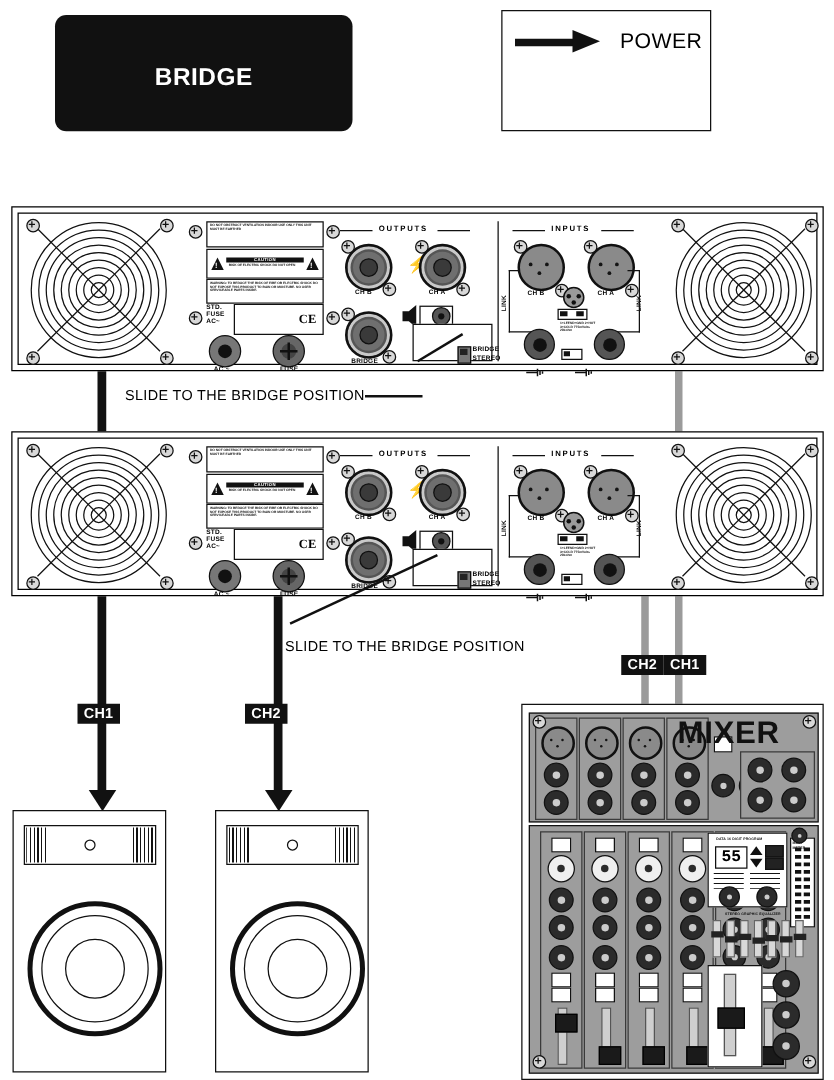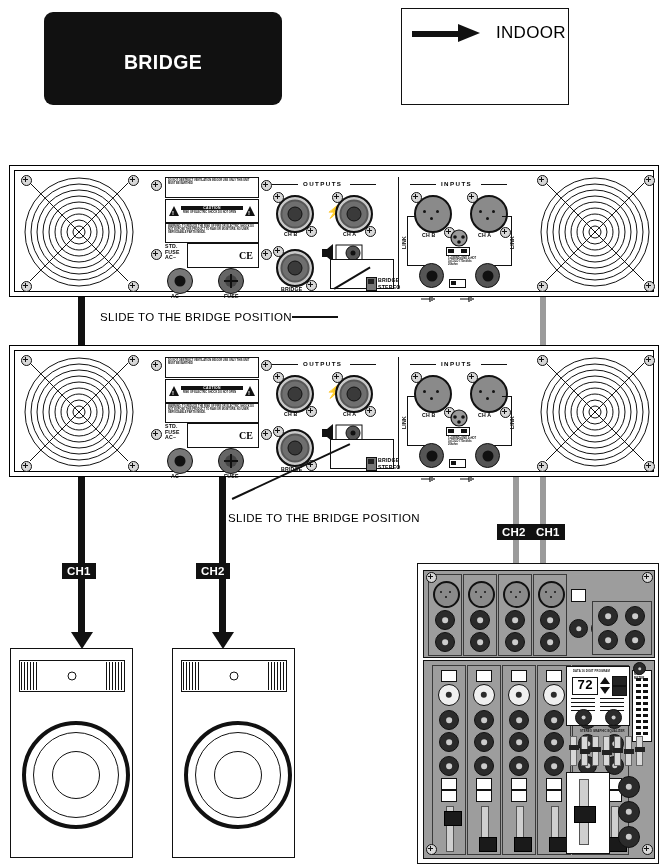--- a/index.html
+++ b/index.html
@@ -100,21 +100,21 @@
 <div id="title-plate" class="abs">
   <div class="l2">BRIDGE</div>
 </div>
 
 <div id="legend" class="abs">
   <div class="leg-row">
     <span class="arrow-ic">
       <span class="shaft" style="background:#111;top:6px;height:6px;"></span>
       <span class="head" style="border-left:22px solid #111"></span>
     </span>
-    <span class="leg-label">INDOOR</span>
+    <span class="leg-label">POWER</span>
   </div>
 </div>
 
 <div class="scable abs" style="left:540px;top:205px;width:6px;height:360px;"></div>
 <div class="scable abs" style="left:493px;top:205px;width:53px;height:6px;"></div>
 <div class="sarrow-l abs" style="left:478px;top:197px;"></div>
 
 <div class="scable abs" style="left:513px;top:397px;width:6px;height:168px;"></div>
 <div class="scable abs" style="left:493px;top:397px;width:26px;height:6px;"></div>
 <div class="sarrow-l abs" style="left:478px;top:389px;"></div>
@@ -600,20 +600,21 @@
     <div class="knob" style="left:189px;top:48px;width:17px;height:17px;"></div>
 
     <div class="mx-strip" style="left:168px;top:30px;width:58px;height:52px;">
       <div class="knob" style="left:5px;top:4px;width:18px;height:18px;"></div>
       <div class="knob" style="left:32px;top:4px;width:18px;height:18px;"></div>
       <div class="knob" style="left:5px;top:28px;width:18px;height:18px;"></div>
       <div class="knob" style="left:32px;top:28px;width:18px;height:18px;"></div>
     </div>
   </div>
 
+  <div id="mixer-title" style="left:124px;top:8px;">MIXER</div>
 
   <div class="mx-panel" style="left:5px;top:96px;width:230px;height:197px;">
 
     <div class="mx-strip" style="left:8px;top:4px;width:32px;height:188px;">
       <div class="btn" style="left:8px;top:4px;width:14px;height:10px;"></div>
       <div class="knob lt" style="left:5px;top:18px;width:20px;height:20px;"></div>
       <div class="knob" style="left:6px;top:44px;width:18px;height:18px;"></div>
       <div class="knob" style="left:6px;top:66px;width:18px;height:18px;"></div>
       <div class="knob" style="left:6px;top:90px;width:18px;height:18px;"></div>
       <div class="btn" style="left:8px;top:112px;width:14px;height:10px;"></div>
@@ -682,21 +683,21 @@
       </div>
       <div class="fader" style="left:38px;top:140px;width:6px;height:44px;">
         <div class="cap" style="top:30px;"></div>
       </div>
     </div>
   </div>
 
   <div class="seg" style="left:148px;top:102px;width:62px;height:58px;">
     <div class="tinytxt" style="left:6px;top:2px;">DATA 16 DIGIT PROGRAM</div>
     <div style="position:absolute;left:5px;top:10px;width:24px;height:16px;background:#fff;border:1px solid #111;
-                font-size:13px;font-weight:bold;text-align:center;line-height:16px;font-family:'Liberation Mono',monospace;">72</div>
+                font-size:13px;font-weight:bold;text-align:center;line-height:16px;font-family:'Liberation Mono',monospace;">55</div>
     <div style="position:absolute;left:33px;top:10px;width:0;height:0;border-left:5px solid transparent;border-right:5px solid transparent;border-bottom:7px solid #111;"></div>
     <div style="position:absolute;left:33px;top:20px;width:0;height:0;border-left:5px solid transparent;border-right:5px solid transparent;border-top:7px solid #111;"></div>
     <div class="btn" style="left:45px;top:9px;width:13px;height:8px;background:#222;"></div>
     <div class="btn" style="left:45px;top:19px;width:13px;height:8px;background:#222;"></div>
     <div style="position:absolute;left:4px;top:30px;width:24px;height:14px;background:repeating-linear-gradient(0deg,#111 0 1px,#fff 1px 4px);"></div>
     <div style="position:absolute;left:33px;top:30px;width:24px;height:14px;background:repeating-linear-gradient(0deg,#111 0 1px,#fff 1px 4px);"></div>
     <div class="knob" style="left:8px;top:42px;width:15px;height:15px;"></div>
     <div class="knob" style="left:38px;top:42px;width:15px;height:15px;"></div>
   </div>
 

